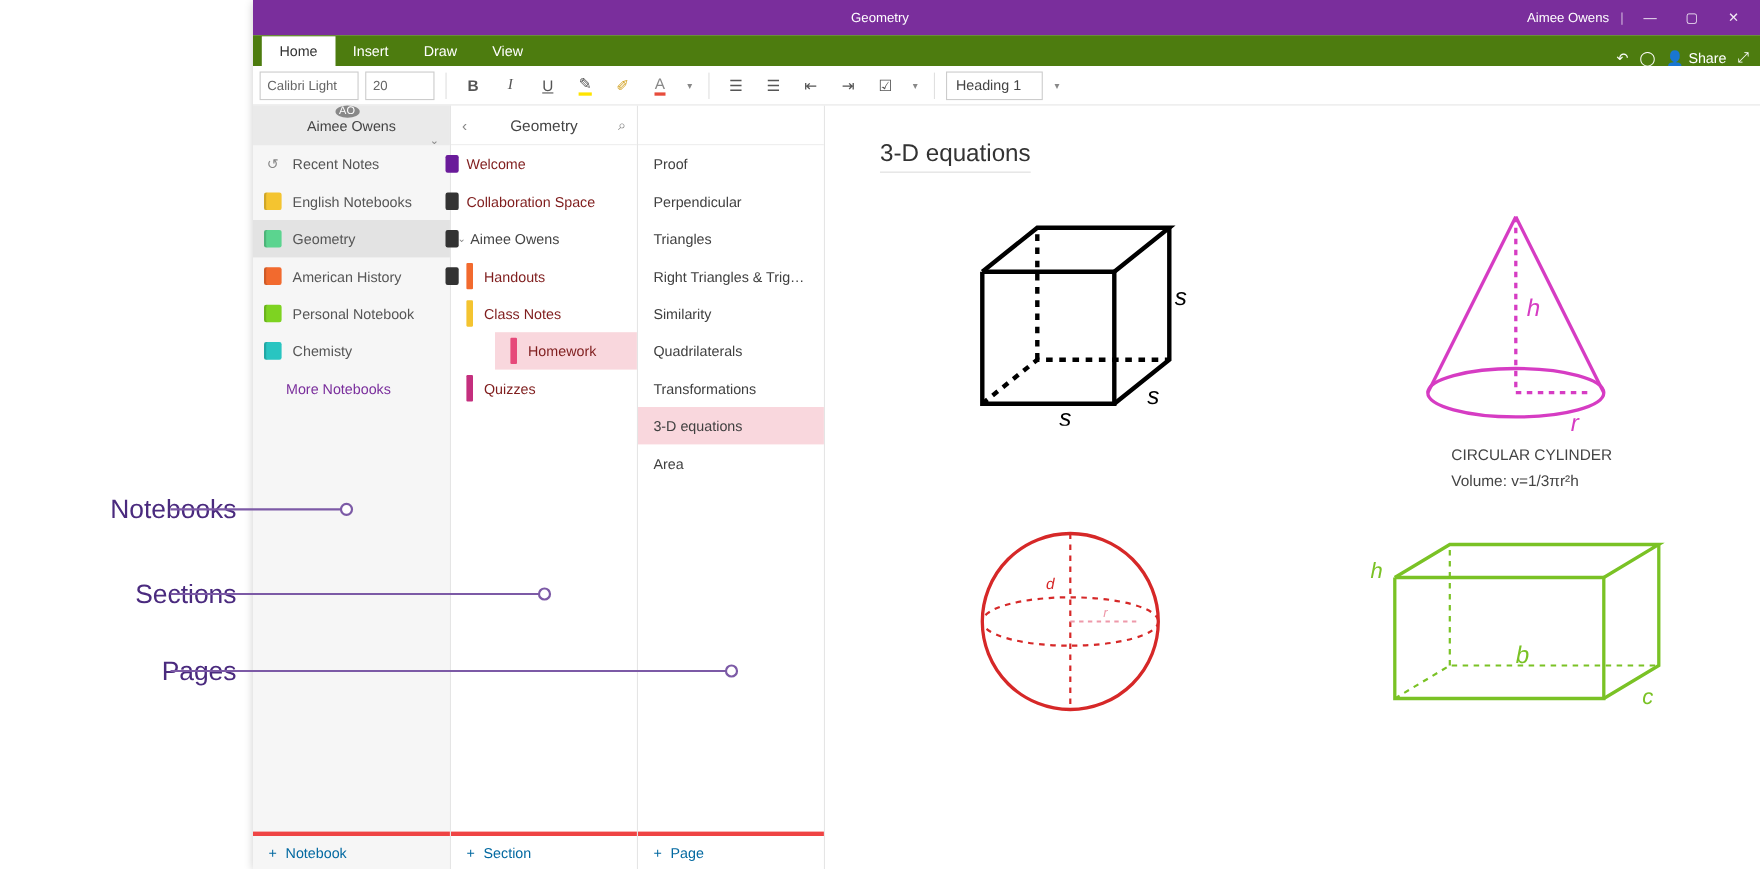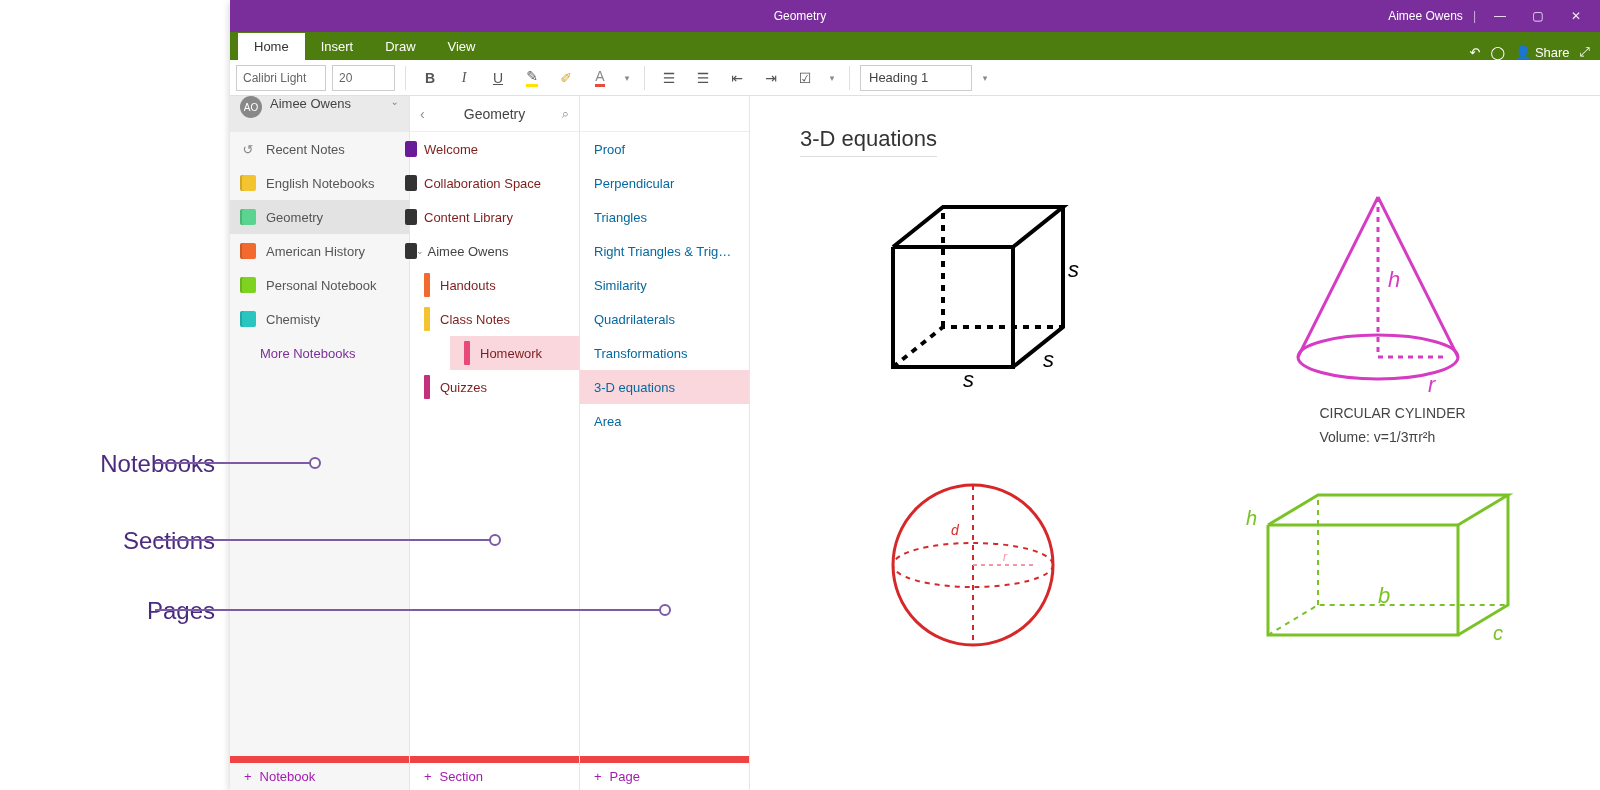--- a/index.html
+++ b/index.html
@@ -17,45 +17,45 @@
   .rtab.active { background: #fff; color: #333; }
   .ribbon-share { margin-left: auto; display: flex; align-items: center; gap: 10px; padding-right: 10px; color: #fff; font-size: 13px; }
   .toolbar { height: 36px; background: #fff; border-bottom: 1px solid #e0e0e0; display: flex; align-items: center; padding: 0 6px; gap: 6px; }
   .ffield { height: 26px; border: 1px solid #ccc; font-size: 12px; padding: 0 6px; display: flex; align-items: center; color: #666; background: #fff; }
   .tbb { width: 28px; height: 28px; display: flex; align-items: center; justify-content: center; color: #555; font-size: 14px; }
   .tbb.bold { font-weight: bold; }
   .tbb.ital { font-style: italic; font-family: Georgia, serif; }
   .tbb.uline { text-decoration: underline; }
   .sep { width: 1px; height: 24px; background: #e0e0e0; margin: 0 4px; }
   .dd { width: 14px; color: #888; font-size: 9px; display: flex; align-items: center; justify-content: center; }
-  .style-dd { height: 26px; border: 1px solid #ccc; font-size: 13px; padding: 0 8px; display: flex; align-items: center; color: #444; width: 112px; }
+  .style-dd { height: 26px; border: 1px solid #ccc; font-size: 13px; padding: 0 8px; display: flex; align-items: center; color: #444; width: 88px; }
   .body { flex: 1; display: flex; min-height: 0; }
   .col { display: flex; flex-direction: column; border-right: 1px solid #e5e5e5; }
   .col1 { width: 180px; background: #f6f6f6; }
   .col2 { width: 170px; background: #fff; }
   .col3 { width: 170px; background: #fff; }
-  .acc-hdr { height: 36px; display: flex; align-items: flex-start; padding: 0 10px; background: #eaeaea; font-size: 13px; color: #444; }
+  .acc-hdr { height: 36px; display: flex; align-items: center; padding: 0 10px; background: #eaeaea; font-size: 13px; color: #444; flex-direction: column; }
   .avatar { width: 22px; height: 22px; border-radius: 50%; background: #888; color: #fff; font-size: 10px; display: flex; align-items: center; justify-content: center; margin-right: 8px; }
   .chev-sm { margin-left: auto; font-size: 10px; color: #888; }
   .nb-item { height: 34px; display: flex; align-items: center; padding: 0 10px; font-size: 13px; color: #555; position: relative; }
   .nb-item.sel { background: #e3e3e3; }
   .nb-ico { width: 16px; height: 16px; margin-right: 10px; display: flex; align-items: center; justify-content: center; }
   .nb-tab-marker { position: absolute; right: -8px; top: 9px; width: 12px; height: 16px; border-radius: 2px; }
   .more-nb { color: #7a2e9c; font-size: 13px; padding: 10px 30px; }
   .sec-hdr { height: 36px; display: flex; align-items: center; justify-content: center; font-size: 14px; color: #444; border-bottom: 1px solid #eee; position: relative; }
   .sec-hdr .back { position: absolute; left: 10px; color: #888; }
   .sec-hdr .srch { position: absolute; right: 10px; color: #888; font-size: 13px; }
   .sec-item { height: 34px; display: flex; align-items: center; padding: 0 10px 0 14px; font-size: 13px; color: #7f1d1d; }
   .sec-item.sel { background: #f9d7dd; margin-left: 40px; }
   .sec-bar { width: 6px; height: 24px; margin-right: 10px; border-radius: 1px; }
   .grp-hdr { height: 34px; display: flex; align-items: center; padding: 0 6px; font-size: 13px; color: #444; }
   .grp-hdr .chv { font-size: 9px; margin-right: 4px; color: #888; }
-  .pg-item { height: 34px; display: flex; align-items: center; padding: 0 14px; font-size: 13px; color: #0369a1; white-space: nowrap; overflow: hidden; text-overflow: ellipsis; }
+  .pg-item { height: 34px; display: flex; align-items: center; padding: 0 14px; font-size: 13px; color: #404040; white-space: nowrap; overflow: hidden; text-overflow: ellipsis; }
   .pg-item.sel { background: #f9d7dd; }
-  .add-btn { height: 34px; display: flex; align-items: center; padding: 0 14px; font-size: 13px; color: #a21caf; border-top: 7px solid #ef4444; margin-top: auto; }
+  .add-btn { height: 34px; display: flex; align-items: center; padding: 0 14px; font-size: 13px; color: #0369a1; border-top: 4px solid #ef4444; margin-top: auto; }
   .add-btn::before { content: "+"; margin-right: 8px; }
   .sheet { flex: 1; background: #fff; padding: 30px 50px; overflow: hidden; }
   .sheet-title { font-size: 22px; color: #333; font-weight: 300; border-bottom: 1px solid #ddd; display: inline-block; padding-bottom: 4px; }
   .diagrams { display: grid; grid-template-columns: 1fr 1fr; gap: 30px 60px; margin-top: 30px; }
   .diag-cell { display: flex; flex-direction: column; align-items: center; }
   .diag-label { font-size: 14px; color: #444; margin-top: 8px; align-self: flex-start; margin-left: 30px; }
   .bookicon { width: 16px; height: 16px; border-radius: 2px; box-shadow: inset 2px 0 rgba(0,0,0,0.15); }
 </style>
 </head>
 <body>
@@ -178,23 +178,20 @@
           <span class="back">‹</span>
           <span>Geometry</span>
           <span class="srch">⌕</span>
         </div>
         <div id="sec-list">
             <div class="sec-item">
               <span>Welcome</span>
             </div>
             <div class="sec-item">
               <span>Collaboration Space</span>
-            </div>
-            <div class="sec-item">
-              <span>Content Library</span>
             </div>
           </div>
         <div class="grp-hdr">
           <span class="chv">⌄</span>
           <span>Aimee Owens</span>
         </div>
         <div id="sec-grp-list">
             <div class="sec-item">
               <span class="sec-bar" style="background:#f26a2e"></span>
               <span>Handouts</span>

